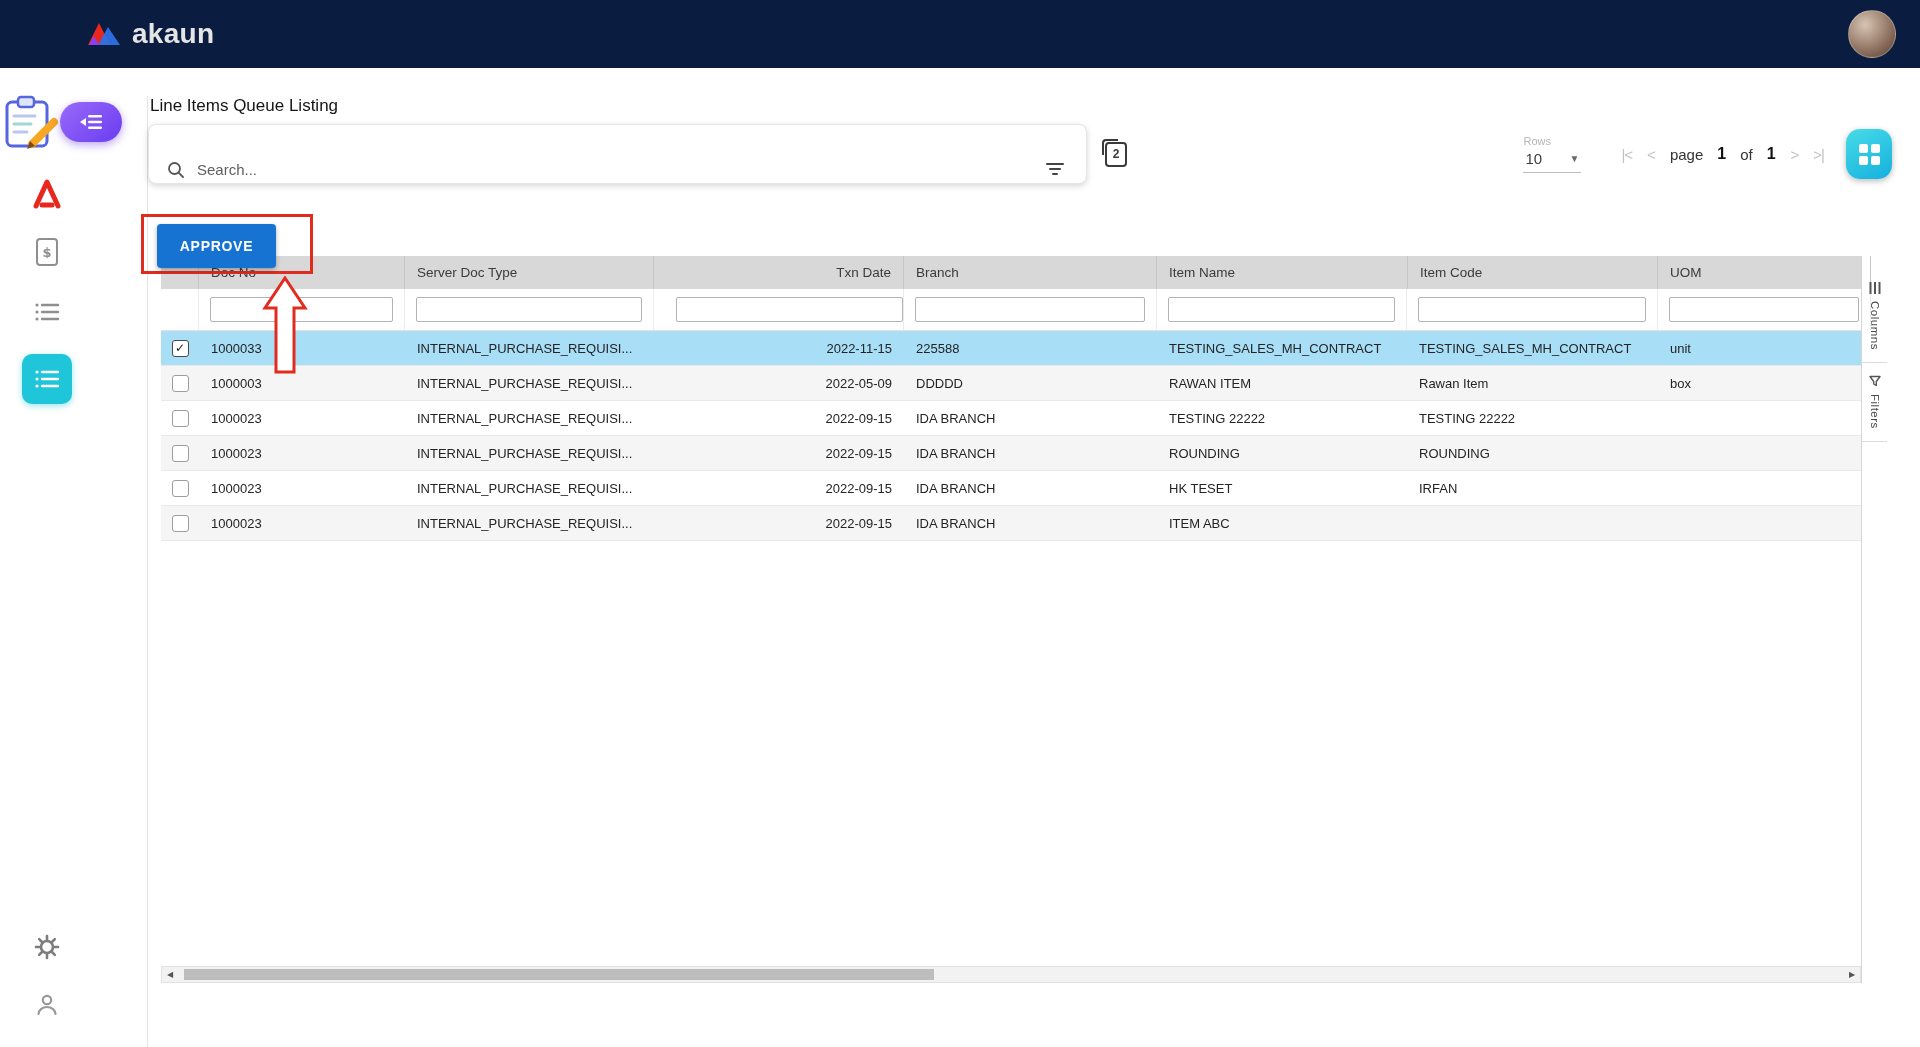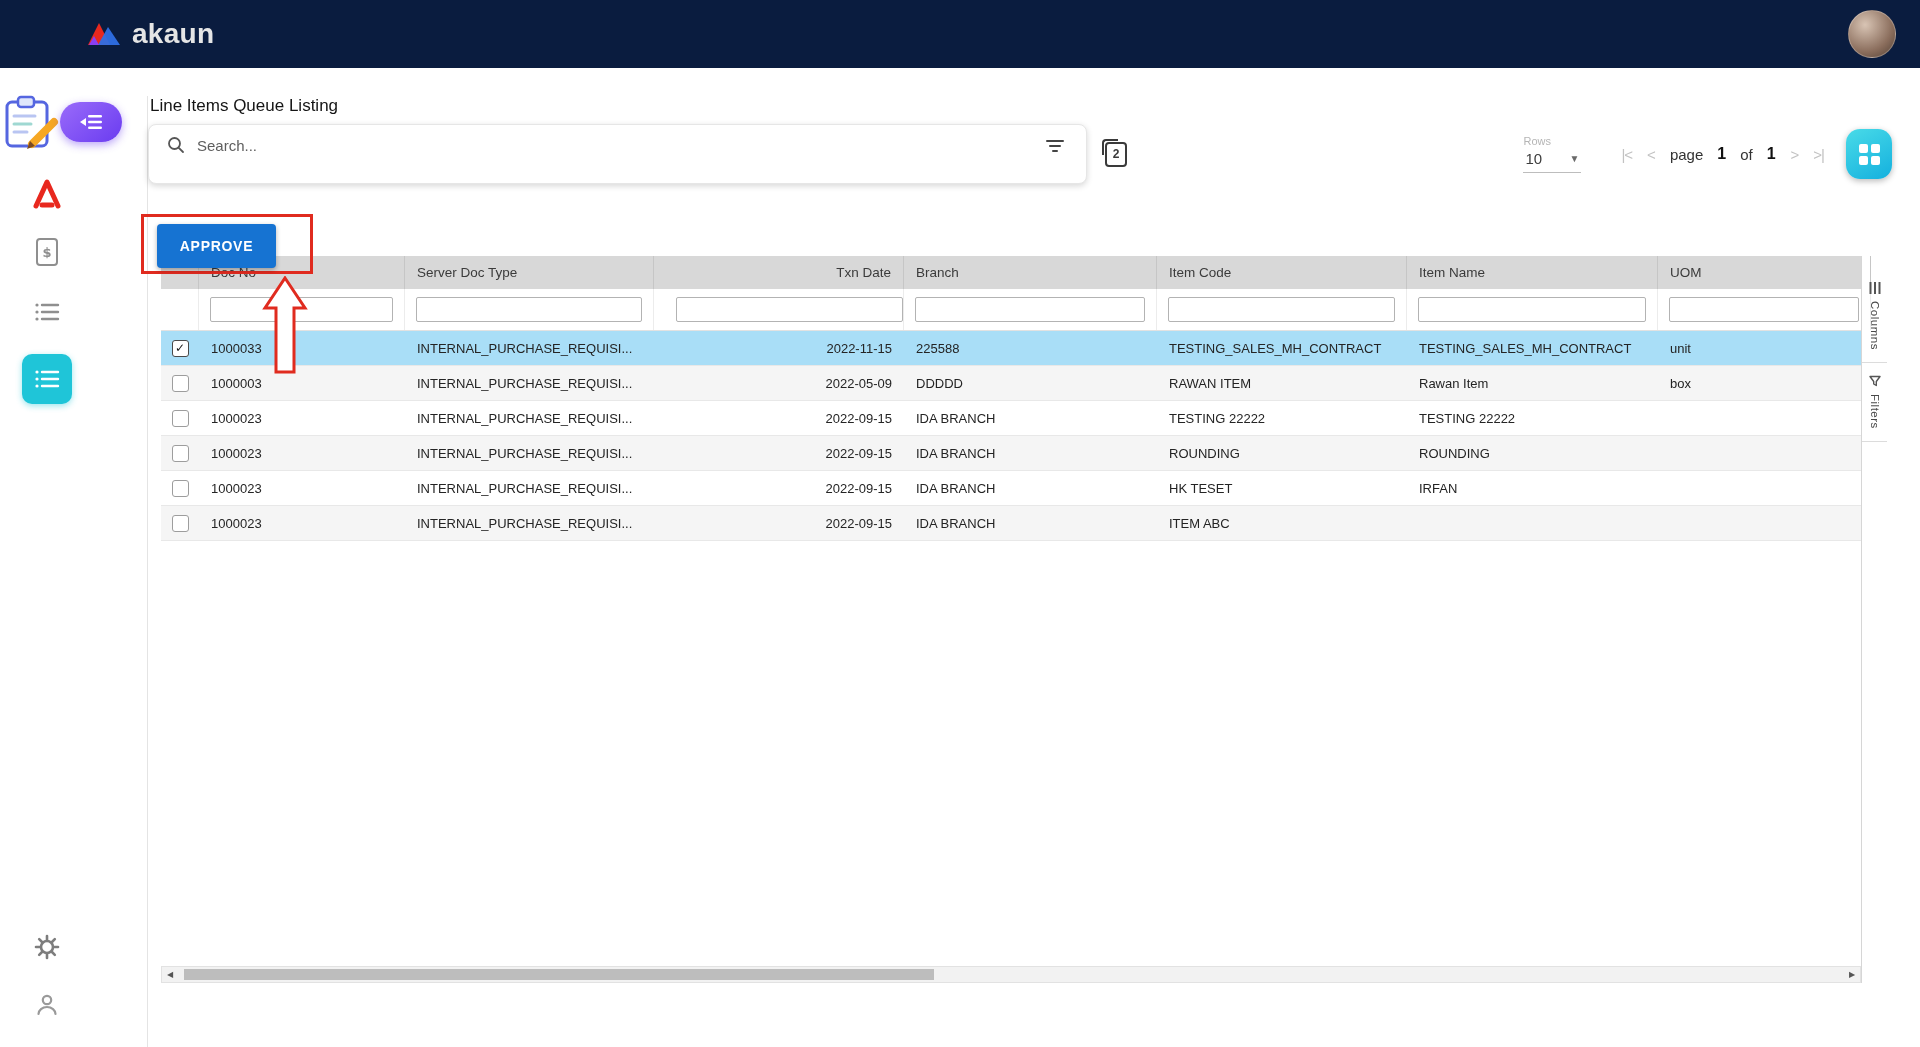--- a/index.html
+++ b/index.html
@@ -34,21 +34,21 @@
     display:flex;align-items:center;justify-content:center;cursor:pointer}
   .si-pdf{top:104px}.si-doc{top:162px}.si-list{top:222px}
   .si-active{top:286px;width:50px;height:50px;background:var(--accent-teal);border-radius:10px;
     box-shadow:0 2px 6px rgba(31,197,216,.45)}
   .si-gear{bottom:78px}.si-user{bottom:20px}
   
   h1.page-title{margin:28px 0 0 2px;font-size:17px;font-weight:400;color:#151515}
   
   .toolbar{display:flex;align-items:center;margin-top:8px}
   .searchbox{width:939px;height:60px;background:#fff;border:1px solid #e6e6e6;border-radius:8px;
-    box-shadow:0 2px 6px rgba(0,0,0,.16);display:flex;align-items:flex-start;padding:11px 18px;gap:10px}
+    box-shadow:0 2px 6px rgba(0,0,0,.16);display:flex;align-items:flex-end;padding:4px 18px;gap:10px}
   .searchbox input{flex:1;border:none;outline:none;font-size:15px;color:#333;background:transparent;
     font-family:"Liberation Sans",sans-serif}
   .searchbox input::placeholder{color:#5e5e5e}
   .filter-ic{display:flex;flex-direction:column;align-items:center;gap:3px;cursor:pointer;padding:4px}
   .filter-ic i{display:block;height:2px;background:#444;border-radius:1px}
   .filter-ic i:nth-child(1){width:18px}.filter-ic i:nth-child(2){width:12px}.filter-ic i:nth-child(3){width:6px}
   .pages-ic{position:relative;width:22px;height:25px;border:2px solid #3a3a3a;border-radius:4px;margin-left:18px;
     display:flex;align-items:center;justify-content:center;font-size:12px;font-weight:700;color:#3a3a3a;cursor:pointer;background:#fff}
   .pages-ic::before{content:"";position:absolute;left:-5px;top:-5px;width:14px;height:14px;
     border-left:2px solid #3a3a3a;border-top:2px solid #3a3a3a;border-radius:4px 0 0 0}
@@ -267,22 +267,22 @@
       </div>
 
       <div class="grid-wrap">
         <div class="grid">
           <div class="header-row">
               <div class="th c0"></div>
               <div class="th c1">Doc No</div>
               <div class="th c2">Server Doc Type</div>
               <div class="th c3">Txn Date</div>
               <div class="th c4">Branch</div>
+              <div class="th c6">Item Name</div>
               <div class="th c5">Item Code</div>
-              <div class="th c6">Item Name</div>
               <div class="th c7">UOM</div>
             </div>
           <div class="filter-row">
               <div class="fd c0"></div>
               <div class="fd c1">
                 <input class="flt" style="">
               </div>
               <div class="fd c2">
                 <input class="flt" style="">
               </div>

